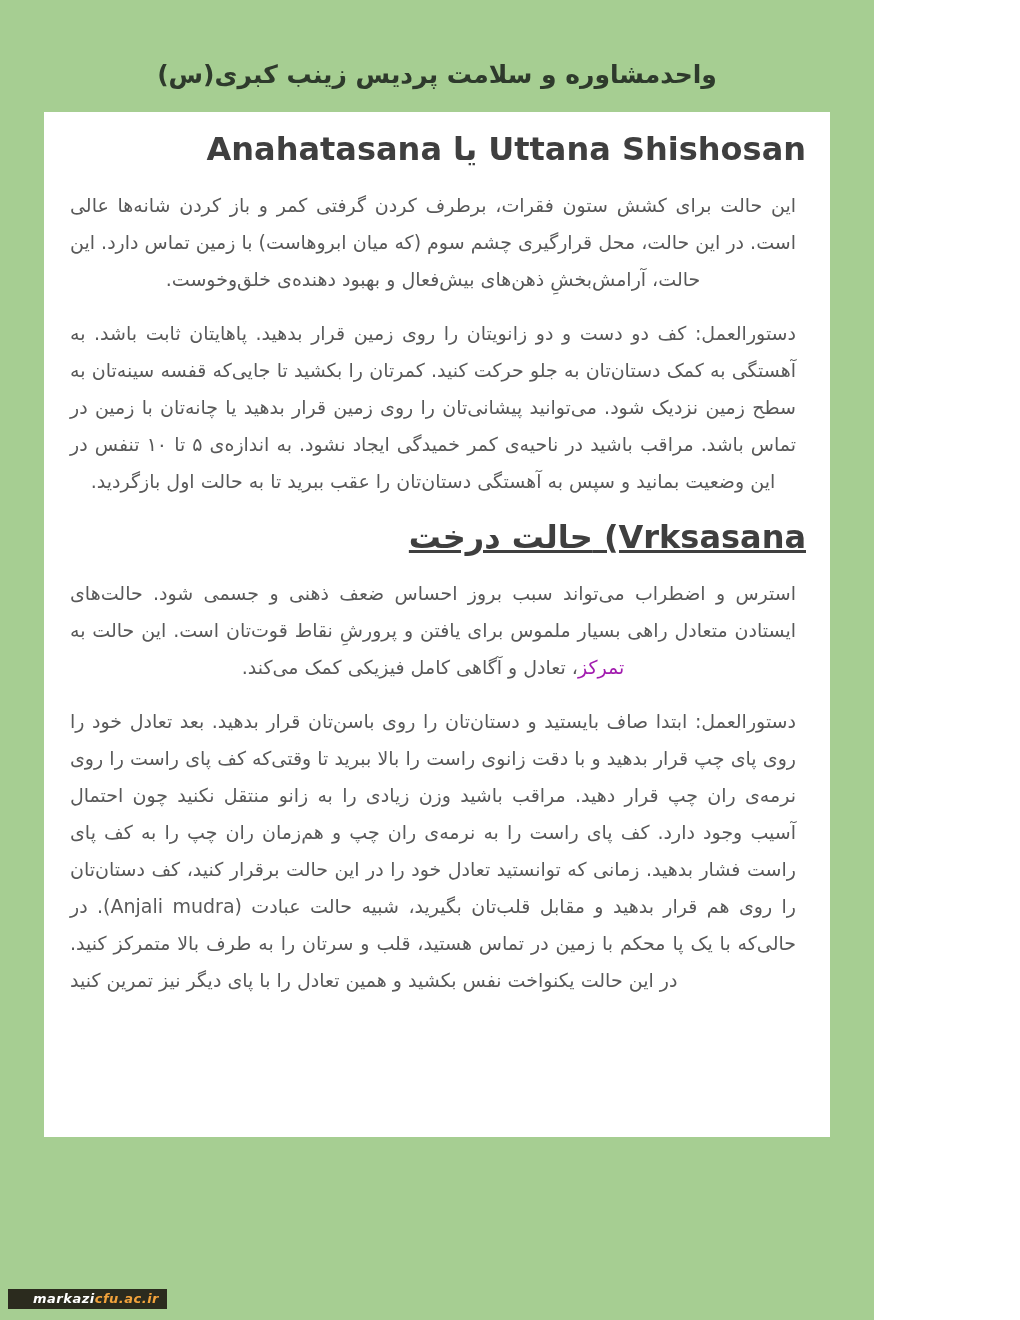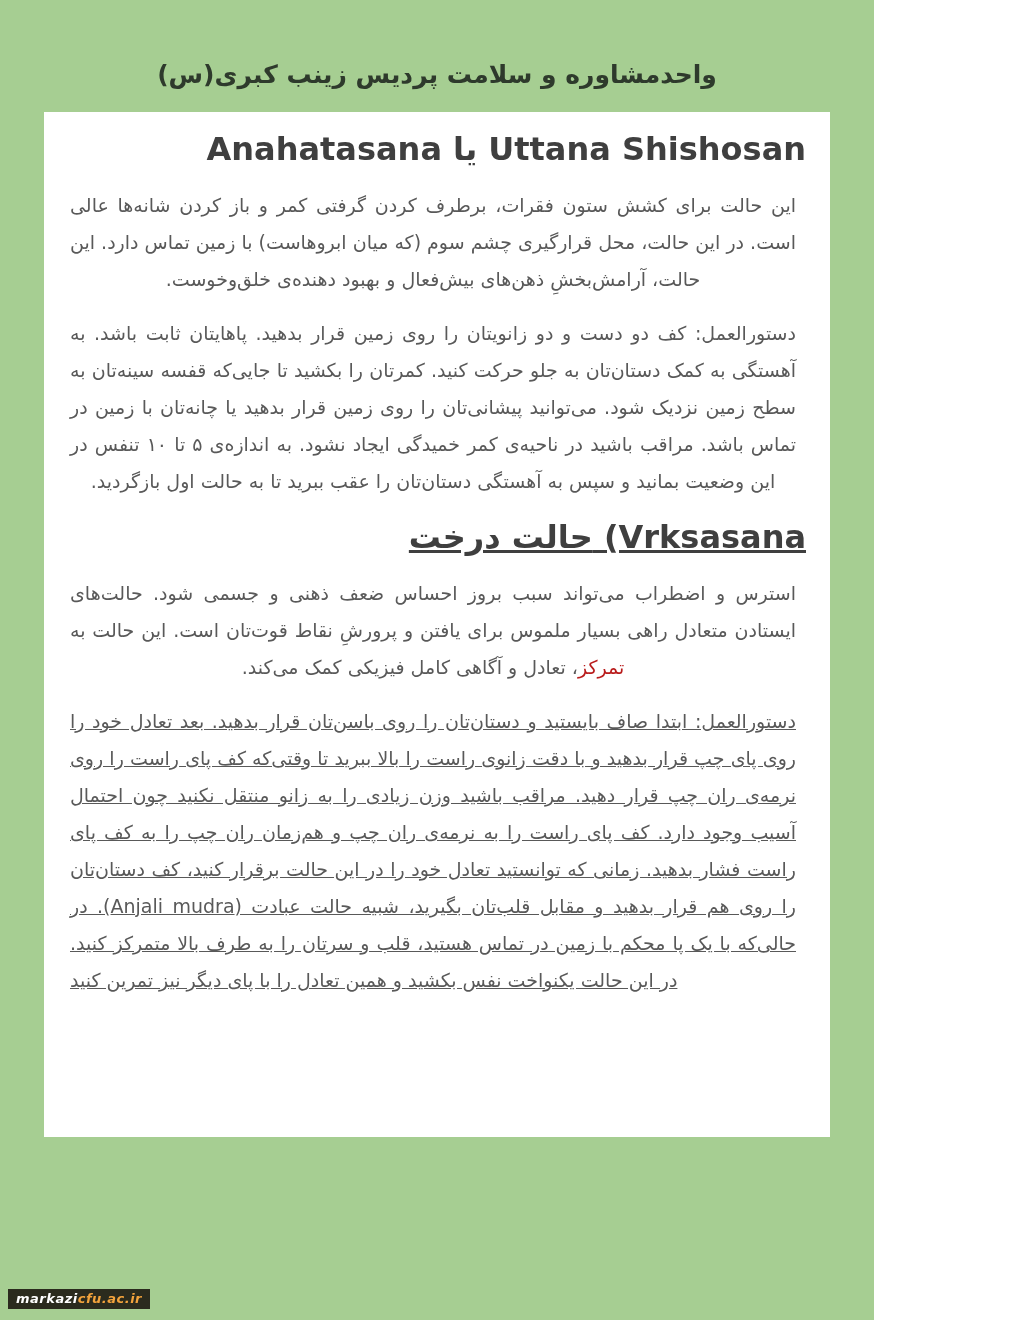--- a/index.html
+++ b/index.html
@@ -40,27 +40,27 @@
   .sec-heading.space-above { margin-top:16px;text-decoration:underline; }
   .body-para {
     direction:rtl;
     text-align:justify;
     font-size:19px;
     line-height:37px;
     color:#595959;
     margin:17px 10px 0 2px;
   }
   .last-center { text-align-last:center; }
-  .last-left  { text-align-last:left;text-decoration:underline; }
-  .inline-link { color:#b91c1c; text-decoration:none; cursor:pointer; }
+  .last-left  { text-align-last:left; }
+  .inline-link { color:#a21caf; text-decoration:none; cursor:pointer; }
   .watermark {
     position:absolute;
     left:8px; bottom:11px;
     background:#2b2b1e;
-    padding:2px 8px 3px 8px;
+    padding:2px 8px 3px 25px;
     font-size:13px;
     font-weight:bold;
     font-style:italic;
     color:#ffffff;
     letter-spacing:0.5px;
   }
   .watermark .domain { color:#f2a33c; }
 </style>
 </head>
 <body>

